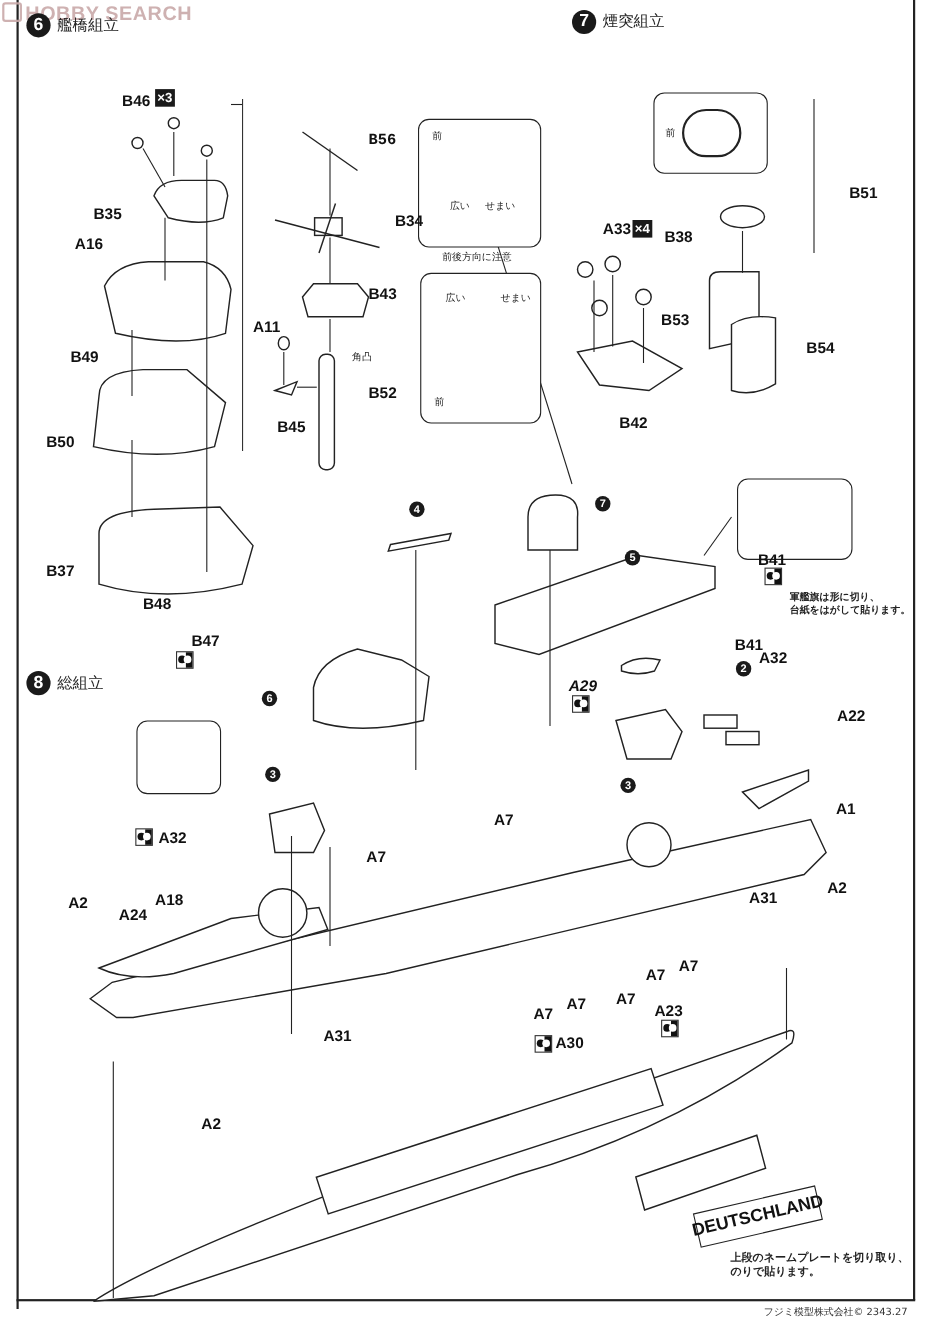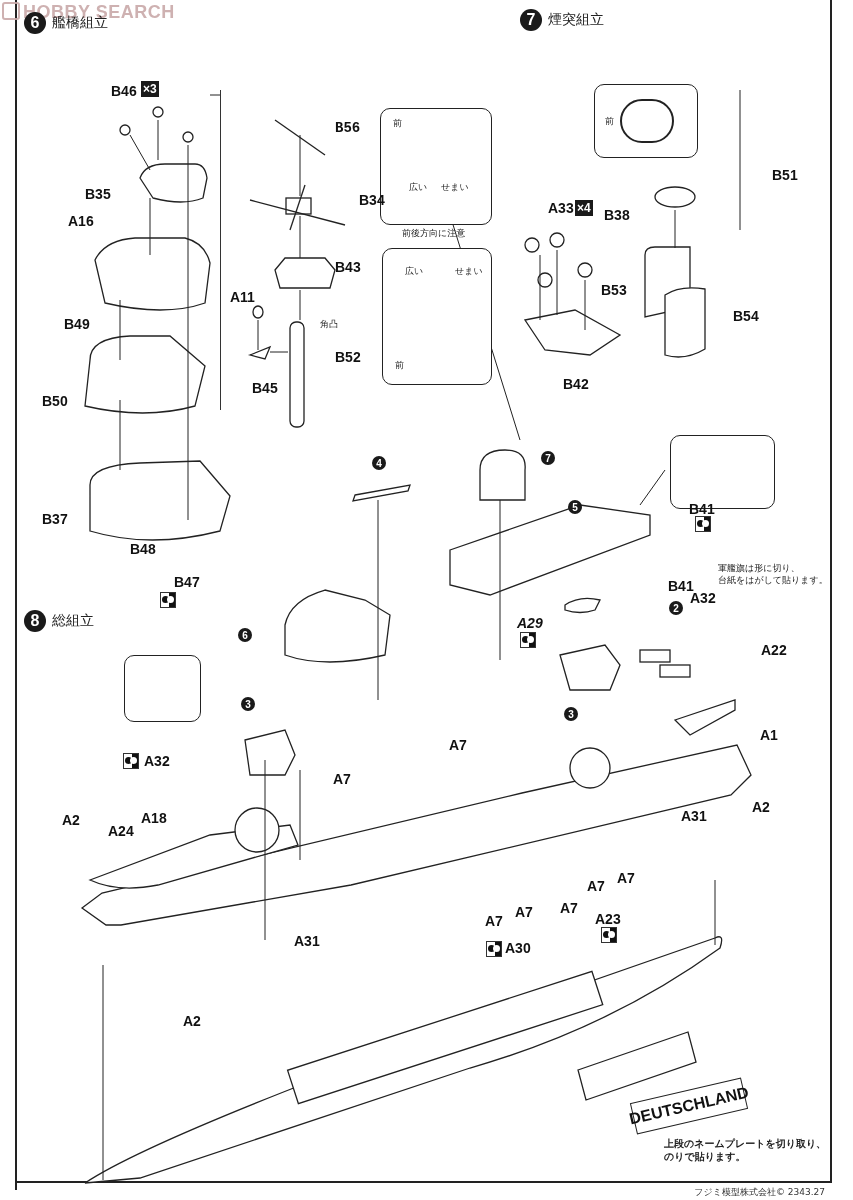--- a/index.html
+++ b/index.html
@@ -188,21 +188,21 @@
 <span class="lbl" style="left:548px;top:200px;">A33</span>
 <span class="lbl" style="left:601px;top:282px;">B53</span>
 <span class="lbl" style="left:733px;top:308px;">B54</span>
 <span class="lbl" style="left:563px;top:376px;">B42</span>
 
 <span class="lbl" style="left:689px;top:501px;">B41</span>
 <div class="paint" style="left:695px;top:516px;">
     <i></i>
   </div>
 <span class="lbl" style="left:668px;top:578px;">B41</span>
-<div class="note" style="left:718px;top:562px;white-space:pre;font-size:9px;line-height:12px;">軍艦旗は形に切り、
+<div class="note" style="left:718px;top:537px;white-space:pre;font-size:9px;line-height:12px;font-weight:bold;">軍艦旗は形に切り、
 台紙をはがして貼ります。</div>
 
 <span class="lbl" style="left:517px;top:615px;font-style:italic;">A29</span>
 <div class="paint" style="left:520px;top:632px;">
     <i></i>
   </div>
 <span class="lbl" style="left:690px;top:590px;">A32</span>
 <span class="lbl" style="left:761px;top:642px;">A22</span>
 <span class="lbl" style="left:760px;top:727px;">A1</span>
 <span class="lbl" style="left:752px;top:799px;">A2</span>

